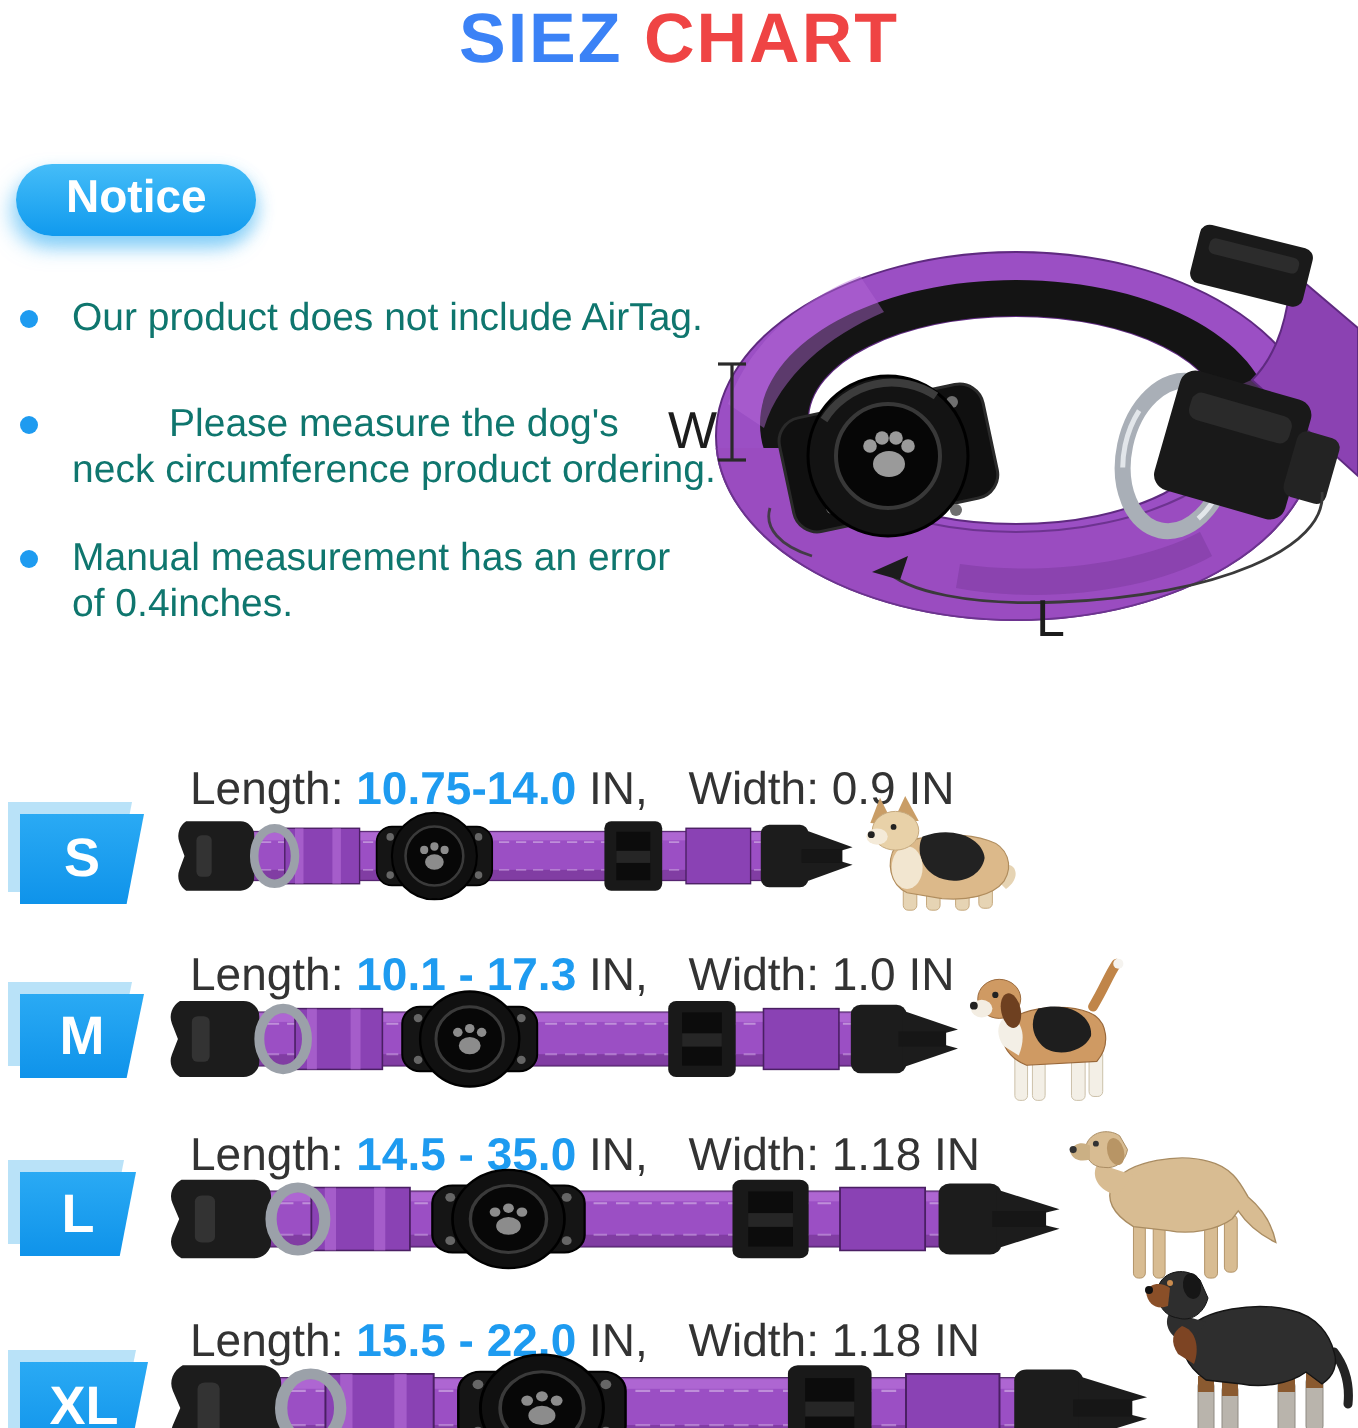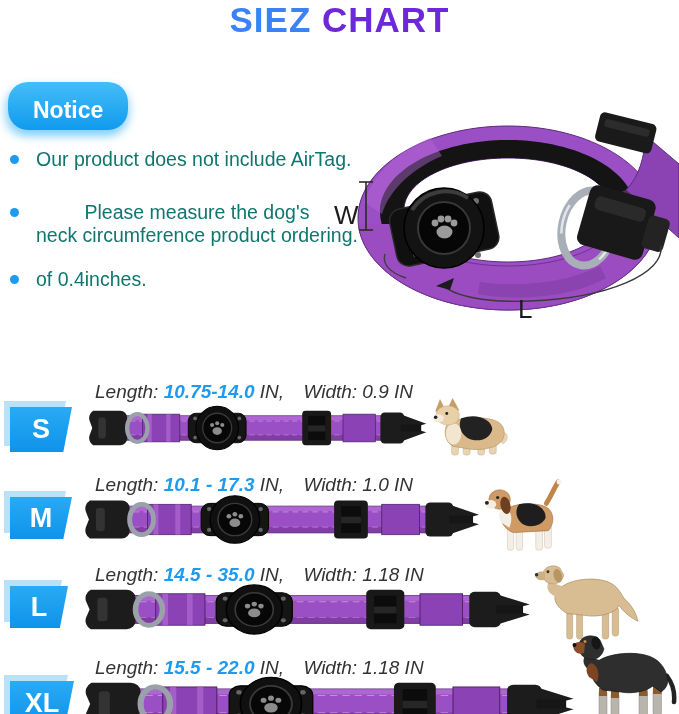--- a/index.html
+++ b/index.html
@@ -6,43 +6,43 @@
   #canvas{
     position:relative;width:679px;height:714px;overflow:hidden;background:#ffffff;
     font-family:"Liberation Sans", sans-serif;color:#2b2b2b;
   }
   
   .page-title{
     position:absolute;top:0;left:0;width:679px;text-align:center;
     font-size:35px;font-weight:bold;letter-spacing:1px;
   }
   .page-title .hl{color:#3b82f6;}
-  .page-title .rest{color:#6d28d9;}
+  .page-title .rest{color:#ef4444;}
   
   .notice-pill{
     position:absolute;left:8px;top:82px;
     background:linear-gradient(180deg,#45bdf8 0%,#109aee 100%);
     color:#fff;font-size:23px;font-weight:bold;
-    padding:15px 25px 6px 25px;border-radius:20px;
+    padding:3px 25px 6px 25px;border-radius:20px;
     box-shadow:-3px 6px 10px rgba(90,190,245,.55), 2px 4px 8px rgba(90,190,245,.45);
   }
   
   .bullet{position:absolute;left:8px;font-size:19.5px;line-height:23px;color:#0f766e;}
   .bullet .dot{
     position:absolute;left:2px;top:7px;width:9px;height:9px;border-radius:50%;
     background:#1e9bf0;
   }
   .bullet .txt{margin-left:28px;}
   #bullet-1{top:148px;}
   #bullet-2{top:201px;text-align:center;}
   #bullet-3{top:268px;}
   
   .hero{position:absolute;left:330px;top:106px;width:349px;height:226px;}
   
-  .row-text{position:absolute;font-size:19px;color:#333;white-space:nowrap;font-style:italic;}
+  .row-text{position:absolute;font-size:23px;color:#333;white-space:nowrap;}
   .row-text .blue{color:#1e9bf0;font-weight:600;}
   .row-text .wlabel{margin-left:14px;}
   .size-badge{position:absolute;}
   .size-badge .shadow-copy{
     position:absolute;left:-6px;top:-6px;width:100%;height:100%;
     background:#b9e2f8;
     clip-path:polygon(0 0,100% 0,86% 100%,0 100%);
   }
   .size-badge .face{
     position:absolute;left:0;top:0;width:100%;height:100%;
@@ -86,20 +86,21 @@
     <span class="dot"></span>
     <div class="txt">Our product does not include AirTag.</div>
   </div>
   <div class="bullet" id="bullet-2">
     <span class="dot"></span>
     <div class="txt">Please measure the dog's</div>
     <div class="txt">neck circumference product ordering.</div>
   </div>
   <div class="bullet" id="bullet-3">
     <span class="dot"></span>
+    <div class="txt">Manual measurement has an error</div>
     <div class="txt">of 0.4inches.</div>
   </div>
 
   <svg class="hero" viewBox="0 0 349 226">
 
     <path fill-rule="evenodd" fill="#9b4fc4" stroke="#5f2a80" stroke-width="1" d="M178,20 C96,20 28,61 28,112 C28,163 96,204 178,204 C260,204 328,163 328,112 C328,61 260,20 178,20 Z
          M178,52 C120,52 74,75 74,104 C74,133 120,156 178,156 C236,156 282,133 282,104 C282,75 236,52 178,52 Z"></path>
 
     <clipPath id="lining-clip">
         <rect x="0" y="0" width="349" height="128"></rect>

